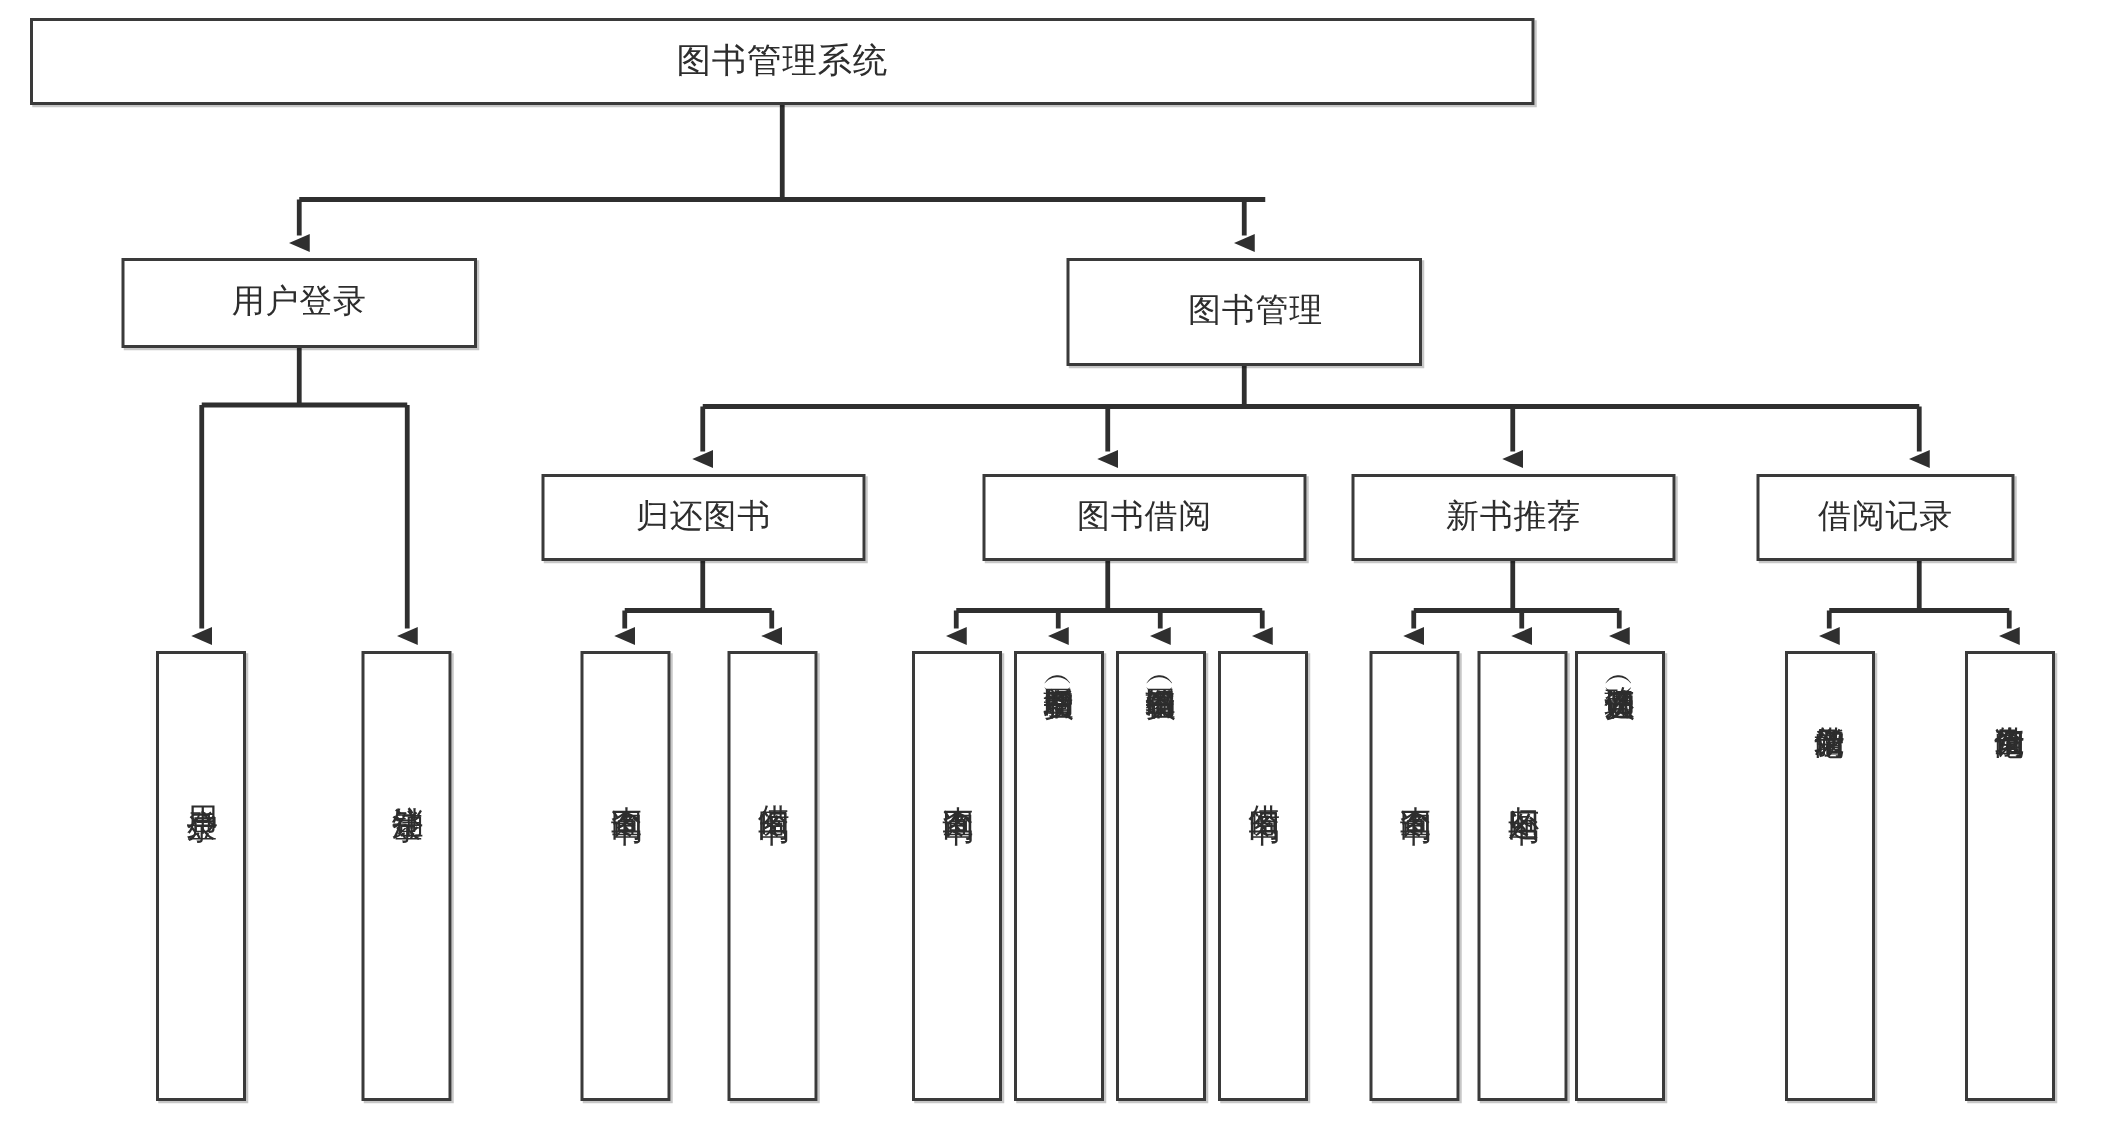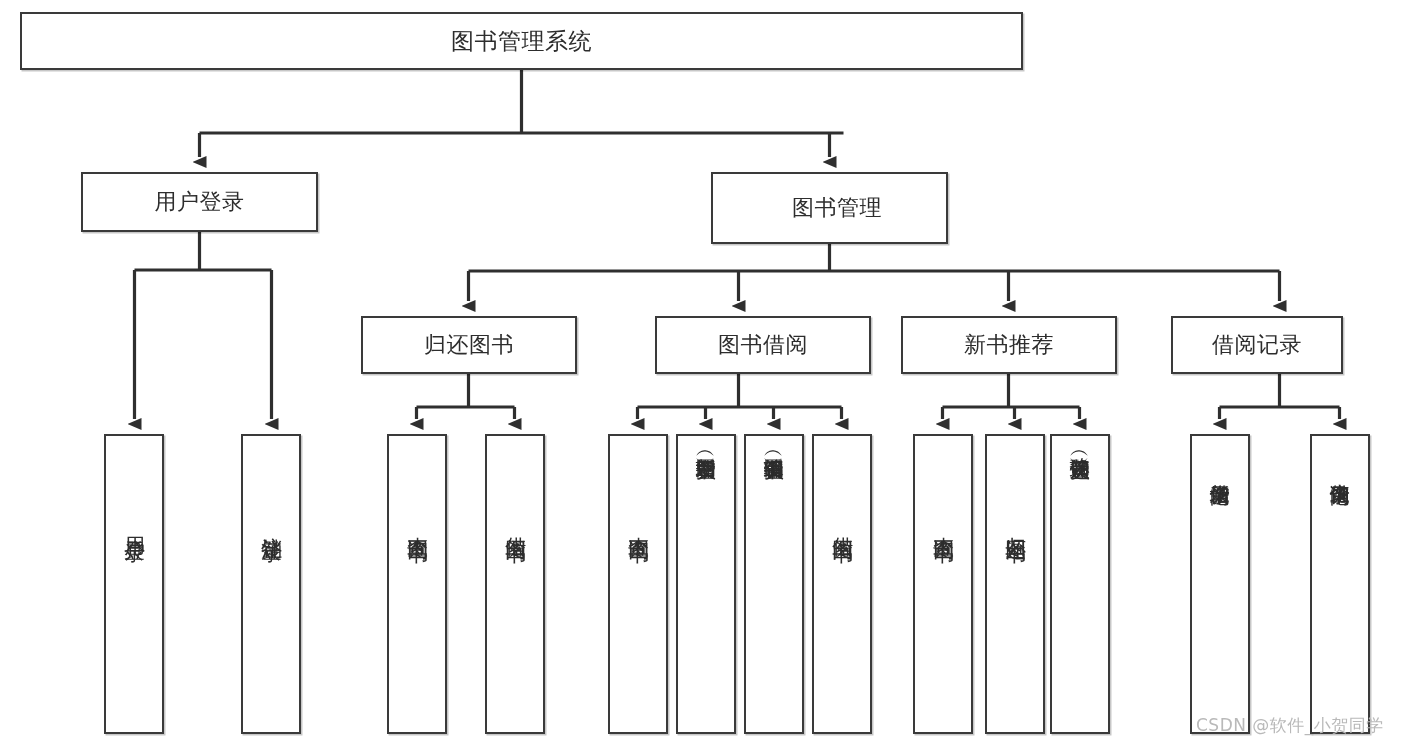--- a/index.html
+++ b/index.html
@@ -196,15 +196,14 @@
     <span class="node-label">确认归还（管理员）</span>
   </div>
 
   <div class="node vert tall" style="left:1190px; top:434px; width:60px; height:300px; padding-top:32px;">
     <span class="node-label">新增借阅记录</span>
   </div>
   <div class="node vert tall" style="left:1310px; top:434px; width:60px; height:300px; padding-top:32px;">
     <span class="node-label">查询借阅记录</span>
   </div>
 
-  <div class="watermark" style="left:1196px; top:714px;">CSDN @软件_小贺同学</div>
 
 </div>
 
 </body></html>

